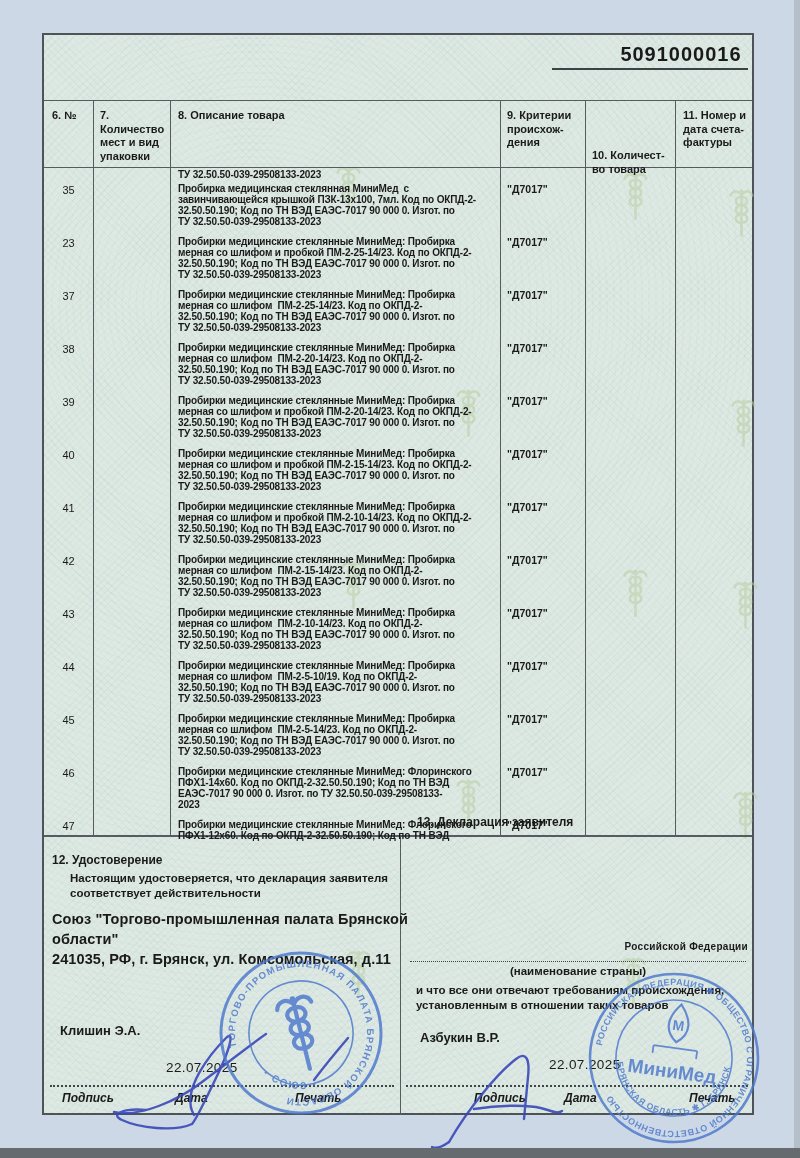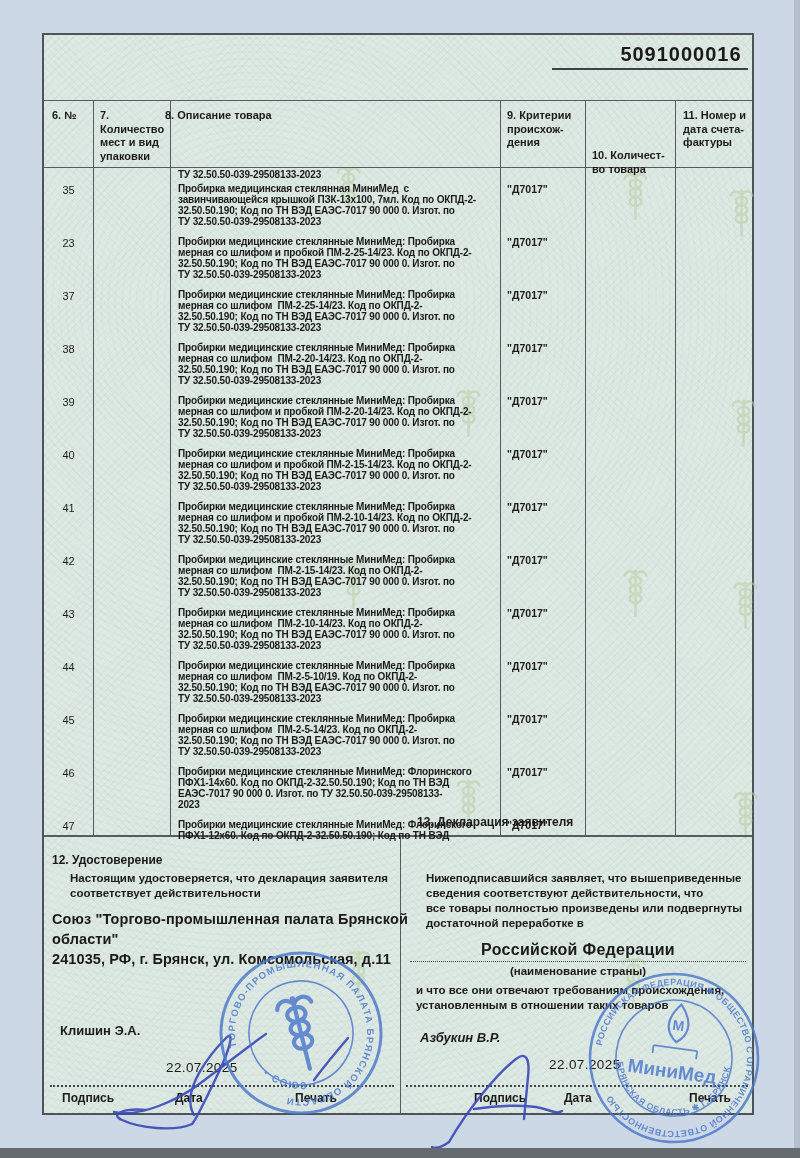--- a/index.html
+++ b/index.html
@@ -46,26 +46,26 @@
   .c-crit{width:85px;padding-left:7px;font-size:10.5px;font-weight:700;}
   .c-qty{width:90px;}
   .c-inv{flex:1 1 auto;}
   .row-pad{padding-bottom:9px;}
   .row-pad-sm{padding-bottom:3px;}
 
   
   .sec-title{font-size:12px;font-weight:700;}
   .sec-body{font-size:11.5px;font-weight:700;line-height:15px;white-space:pre-line;}
   .org{font-size:14.5px;font-weight:700;line-height:20px;white-space:pre-line;letter-spacing:.1px;}
-  .country{font-size:16px;font-weight:700;text-align:center;letter-spacing:.3px;}
+  .country{font-size:10px;font-weight:700;text-align:right;letter-spacing:.3px;}
   .caption{font-size:11.5px;font-weight:700;text-align:center;}
   .signer{font-size:13px;font-weight:700;}
   .date{font-size:13.5px;font-weight:400;letter-spacing:.4px;}
   .dotline{border-top:2px dotted #3f4448;height:0;}
-  .sig-label{font-size:12px;font-weight:700;}
+  .sig-label{font-size:12px;font-weight:700;font-style:italic;}
 
   
   .stamp{opacity:.82;}
   .wm{position:absolute;color:#b8cfa2;opacity:.55;}
   svg text{font-family:"Liberation Sans", sans-serif;}
 </style>
 </head>
 <body>
 
 <svg width="0" height="0" style="position:absolute">
@@ -132,21 +132,21 @@
   <div class="abs vline" style="left:126px;top:65px;height:735px;"></div>
   <div class="abs vline" style="left:456px;top:65px;height:735px;"></div>
   <div class="abs vline" style="left:541px;top:65px;height:735px;"></div>
   <div class="abs vline" style="left:631px;top:65px;height:735px;"></div>
   <div class="abs vline" style="left:356px;top:800px;height:280px;"></div>
 
   <div class="abs th" style="left:8px;top:74px;width:40px;">6. №</div>
   <div class="abs th" style="left:56px;top:74px;width:70px;">7. Количество
 мест и вид
 упаковки</div>
-  <div class="abs th" style="left:121px;top:74px;width:200px;">8. Описание товара</div>
+  <div class="abs th" style="left:134px;top:74px;width:200px;">8. Описание товара</div>
   <div class="abs th" style="left:463px;top:74px;width:76px;">9. Критерии
 происхож-
 дения</div>
   <div class="abs th" style="left:548px;top:74px;width:82px;margin-top:40px;">10. Количест-
 во товара</div>
   <div class="abs th" style="left:639px;top:74px;width:70px;">11. Номер и
 дата счета-
 фактуры</div>
 
   <div class="tbl-body" id="tbl-body">
@@ -308,30 +308,26 @@
 области"
 241035, РФ, г. Брянск, ул. Комсомольская, д.11</div>
   <div class="abs signer" style="left:16px;top:988px;">Клишин Э.А.</div>
   <div class="abs date" style="left:122px;top:1025px;">22.07.2025</div>
   <div class="abs dotline" style="left:6px;top:1050px;width:344px;"></div>
   <div class="abs sig-label" style="left:18px;top:1056px;">Подпись</div>
   <div class="abs sig-label" style="left:131px;top:1056px;">Дата</div>
   <div class="abs sig-label" style="left:251px;top:1056px;">Печать</div>
 
   <div class="abs sec-title" style="left:364px;top:780px;margin-left:9px;">13. Декларация заявителя</div>
-  <div class="abs sec-body" style="left:382px;top:836px;">Нижеподписавшийся заявляет, что вышеприведенные
-сведения соответствуют действительности, что
-все товары полностью произведены или подвергнуты
-достаточной переработке в</div>
   <div class="abs country" style="left:364px;top:906px;width:340px;">Российской Федерации</div>
   <div class="abs dotline" style="left:366px;top:926px;width:336px;border-top-width:1.5px;"></div>
   <div class="abs caption" style="left:364px;top:930px;width:340px;">(наименование страны)</div>
   <div class="abs sec-body" style="left:372px;top:948px;">и что все они отвечают требованиям происхождения,
 установленным в отношении таких товаров</div>
-  <div class="abs signer" style="left:376px;top:995px;font-style:italic;">Азбукин В.Р.</div>
+  <div class="abs signer" style="left:376px;top:995px;">Азбукин В.Р.</div>
   <div class="abs date" style="left:505px;top:1022px;">22.07.2025</div>
   <div class="abs dotline" style="left:362px;top:1050px;width:342px;"></div>
   <div class="abs sig-label" style="left:430px;top:1056px;">Подпись</div>
   <div class="abs sig-label" style="left:520px;top:1056px;">Дата</div>
   <div class="abs sig-label" style="left:645px;top:1056px;">Печать</div>
 
   <svg class="abs" style="left:40px;top:985px;" width="310" height="115">
     <g fill="none" stroke="#3a49b8" stroke-width="2.4" stroke-linecap="round" opacity=".9">
       <path d="M110 95 C 95 70, 130 30, 142 18 C 150 10, 148 25, 132 58 C 120 83, 112 100, 108 104"></path>
       <path d="M30 92 C 55 98, 95 80, 118 62 C 150 38, 170 22, 182 14"></path>

